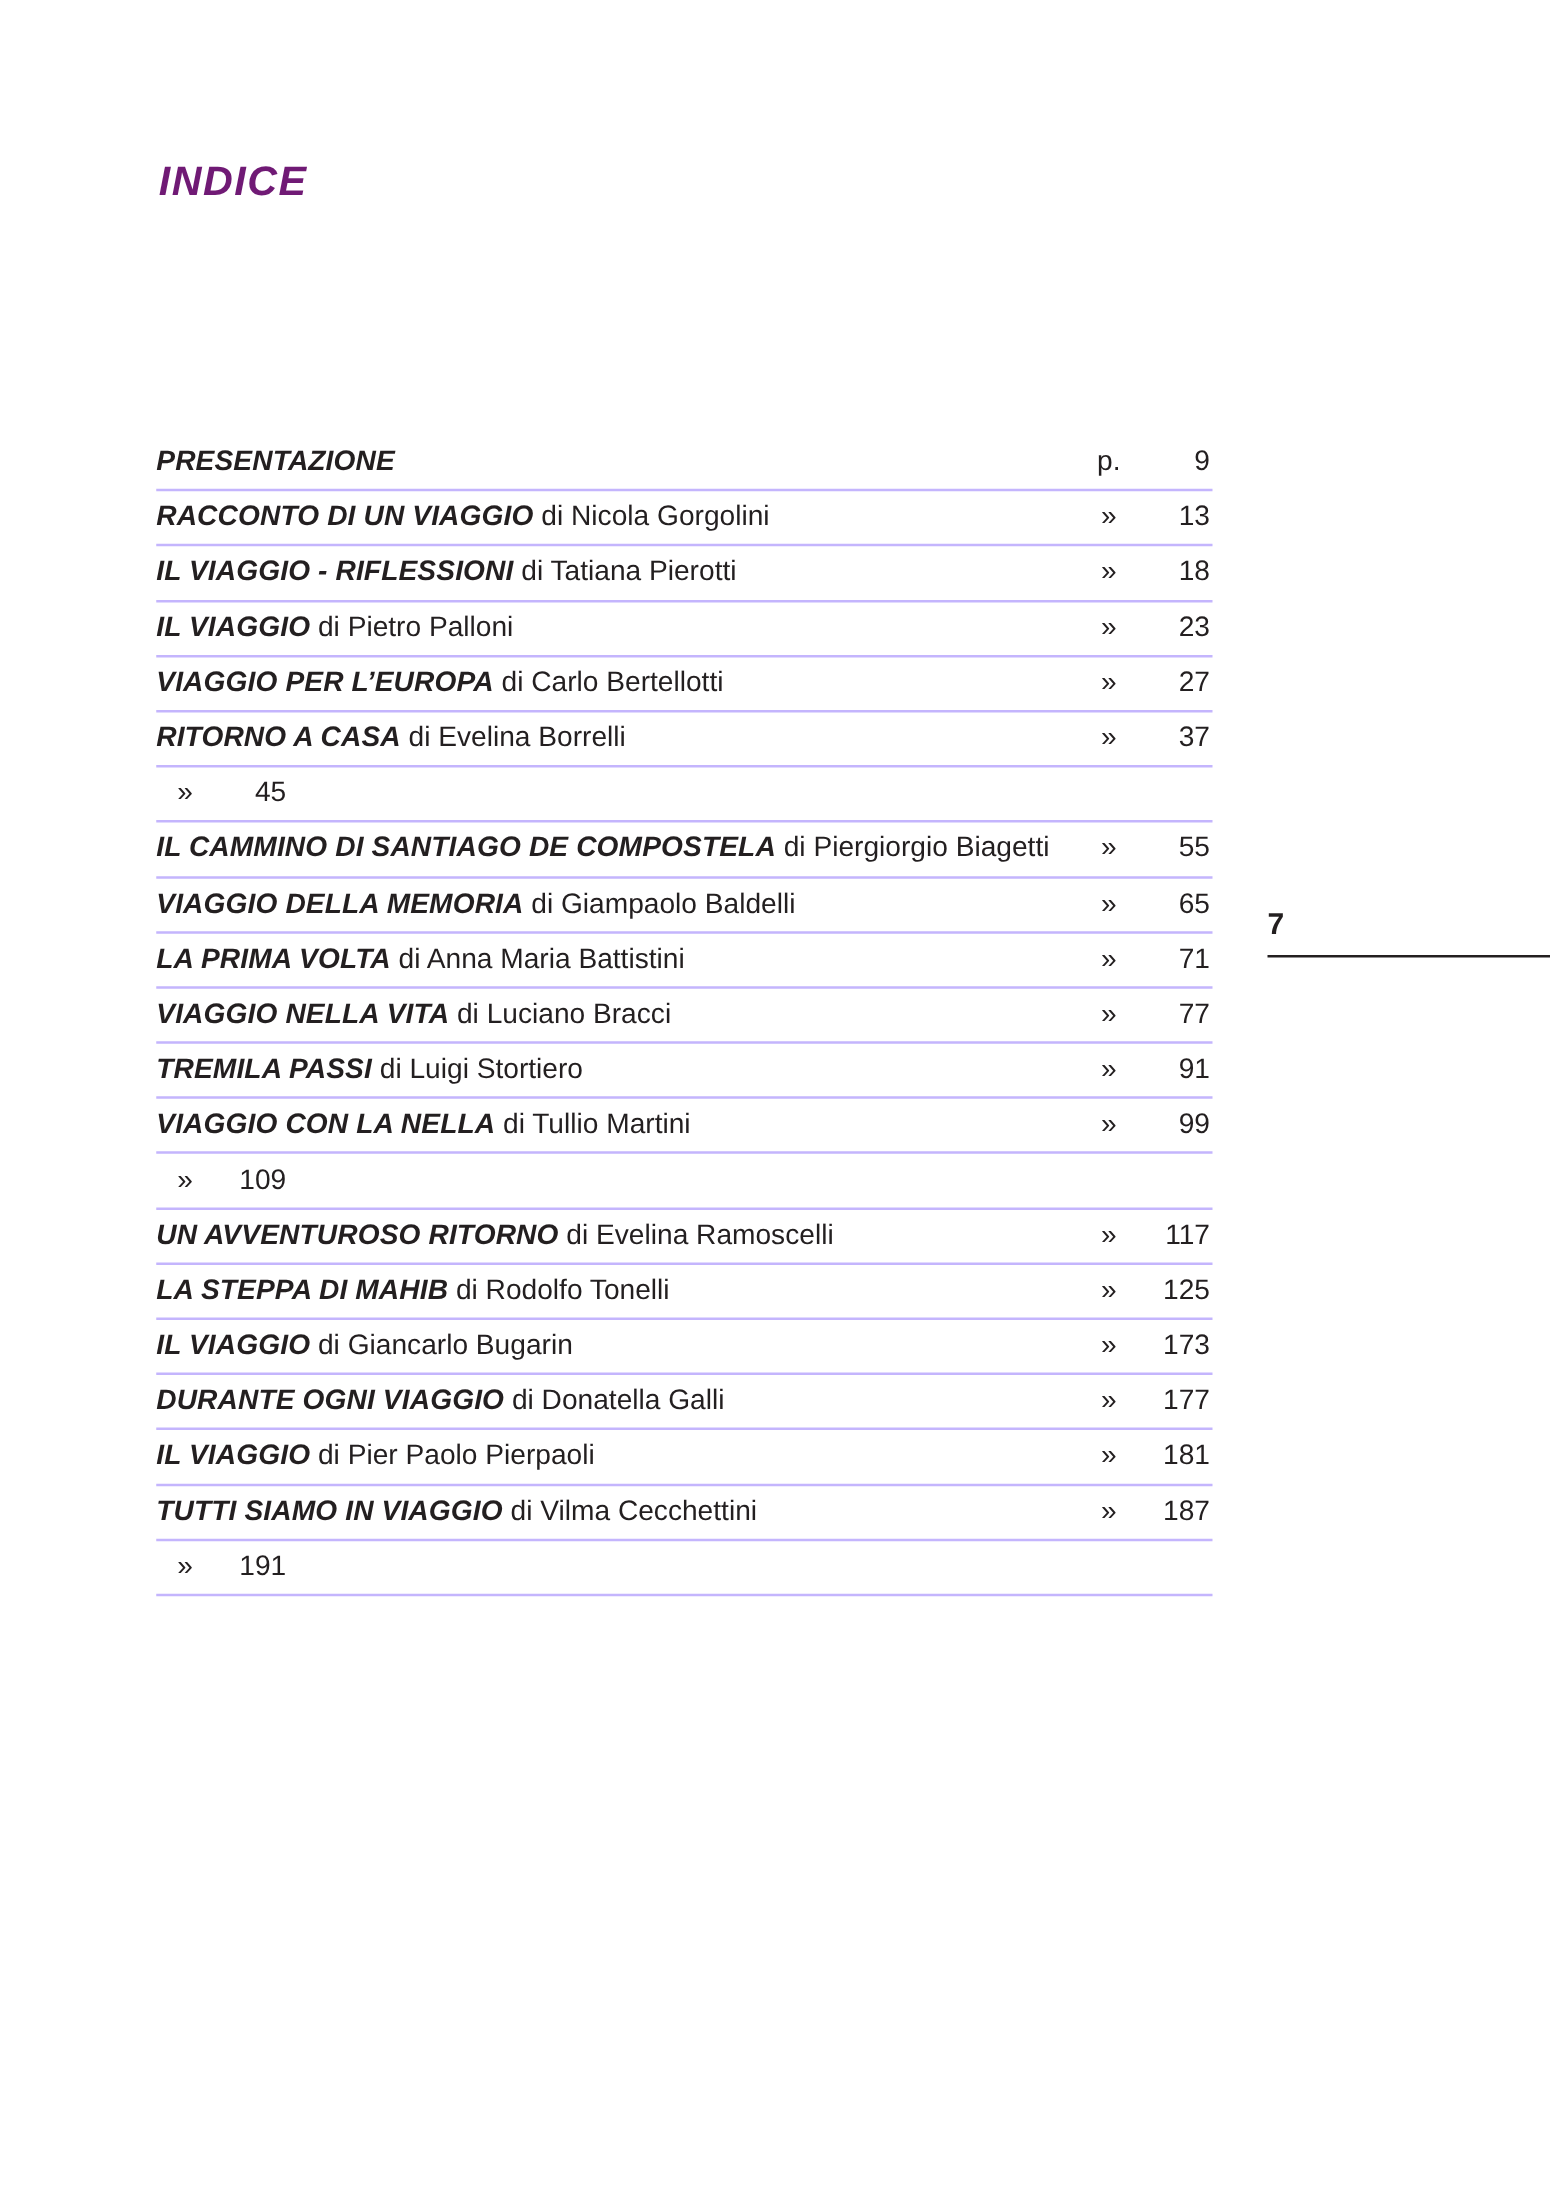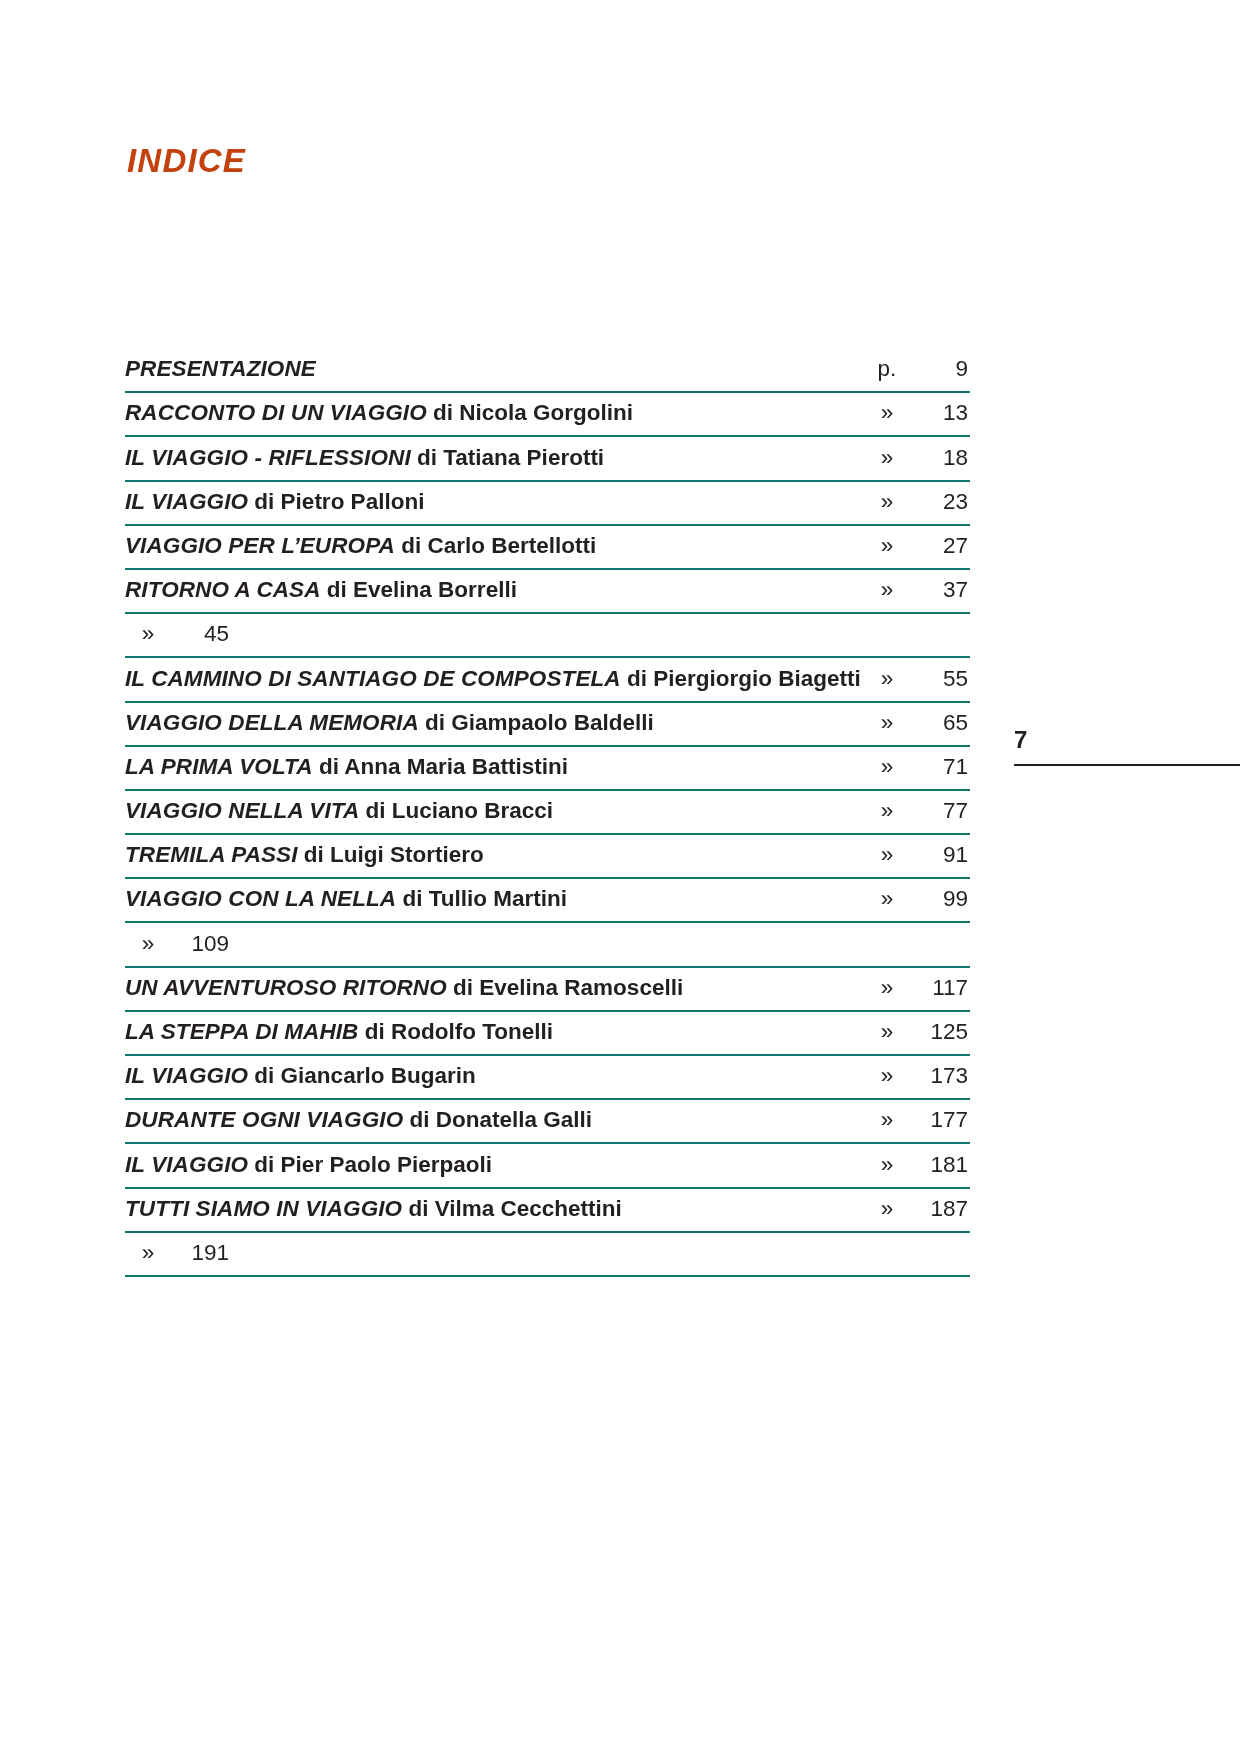--- a/index.html
+++ b/index.html
@@ -19,41 +19,41 @@
   .page {
     position: absolute;
     inset: 0;
     background: #ffffff;
   }
 
   
   .doc-title {
     position: absolute;
     left: 127px;
-    top: 122px;
+    top: 106px;
     font-size: 33px;
     font-weight: bold;
     font-style: italic;
     letter-spacing: 1.2px;
-    color: #c2410c;
+    color: #701a75;
     line-height: 1;
   }
 
   
   .toc {
     position: absolute;
     left: 125px;
     top: 349px;
     width: 845px;
   }
 
   .toc-row {
     display: flex;
-    align-items: flex-end;
-    border-bottom: 2px solid #0f766e;
+    align-items: center;
+    border-bottom: 2px solid #c4b5fd;
     height: 44.2px;
     box-sizing: border-box;
     padding-bottom: 2px;
   }
 
   .toc-entry {
     flex: 1 1 auto;
     white-space: nowrap;
     overflow: hidden;
     font-size: 22.5px;
@@ -61,21 +61,21 @@
     color: #231f20;
   }
 
   .ttl {
     font-weight: bold;
     font-style: italic;
     letter-spacing: 0.1px;
   }
 
   .aut {
-    font-weight: bold;
+    font-weight: normal;
     font-style: normal;
     margin-top: 36px;
   }
 
   .toc-marker {
     flex: 0 0 46px;
     text-align: center;
     font-size: 22.5px;
     line-height: 40px;
     color: #231f20;

